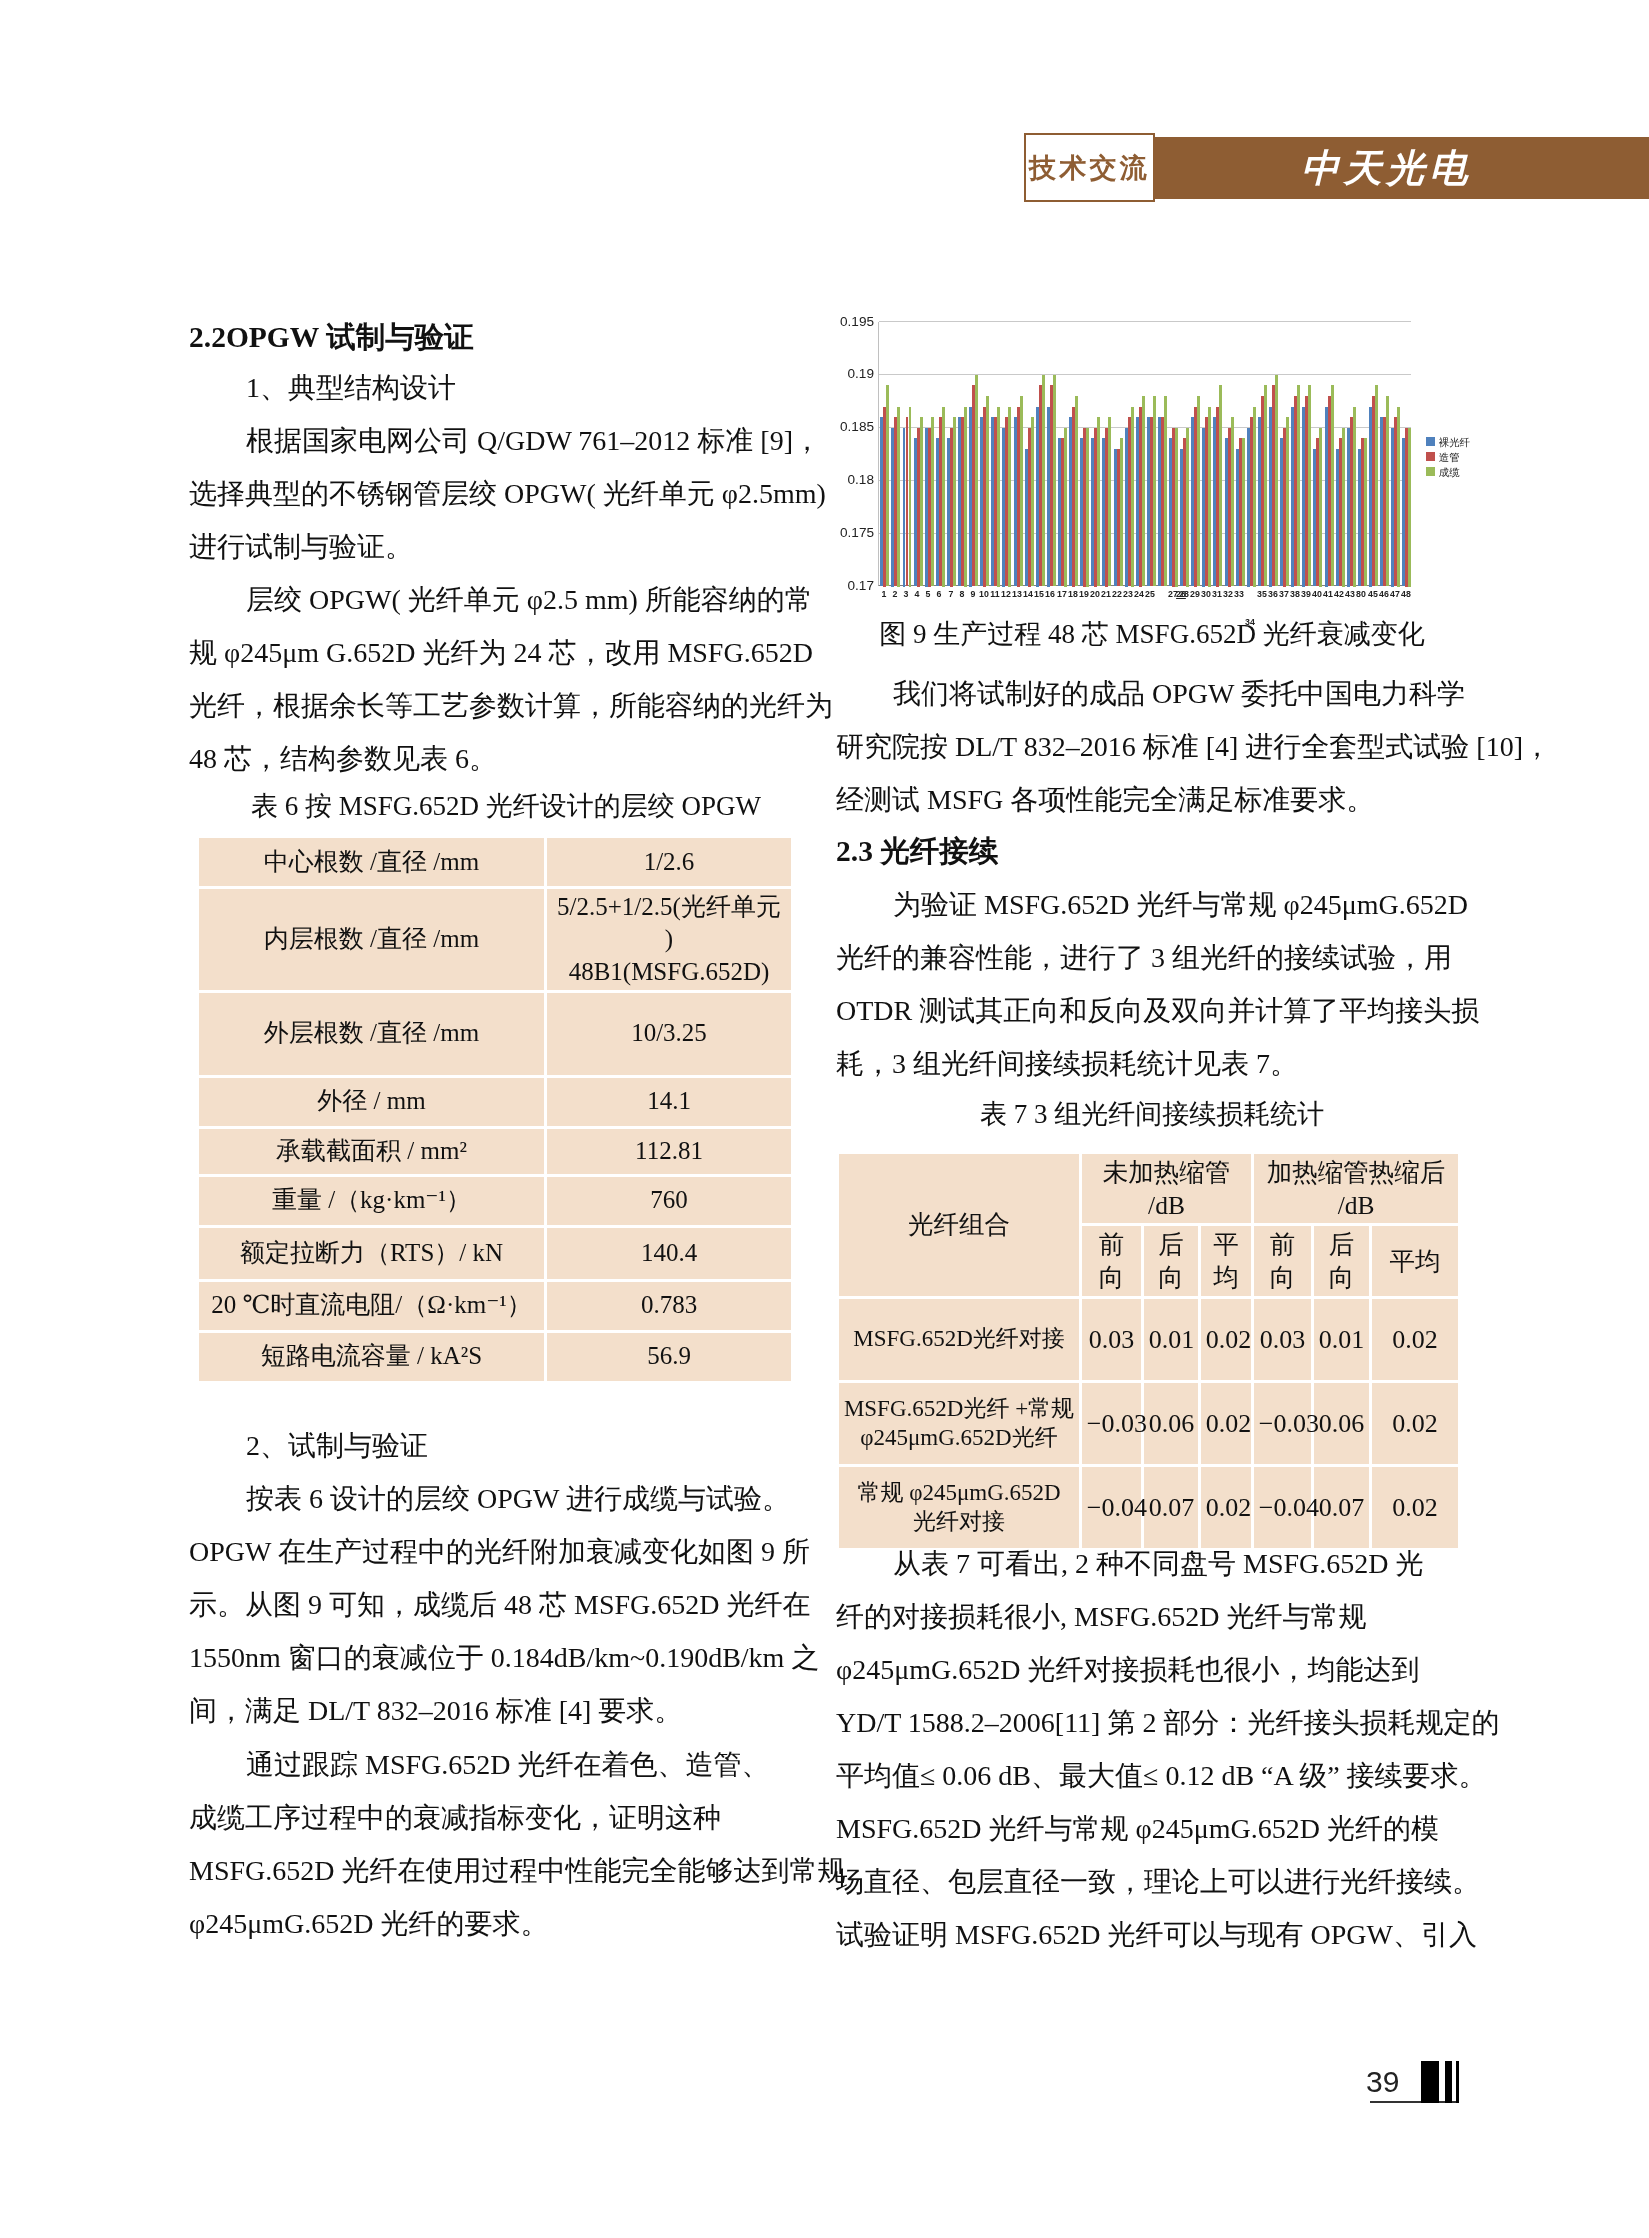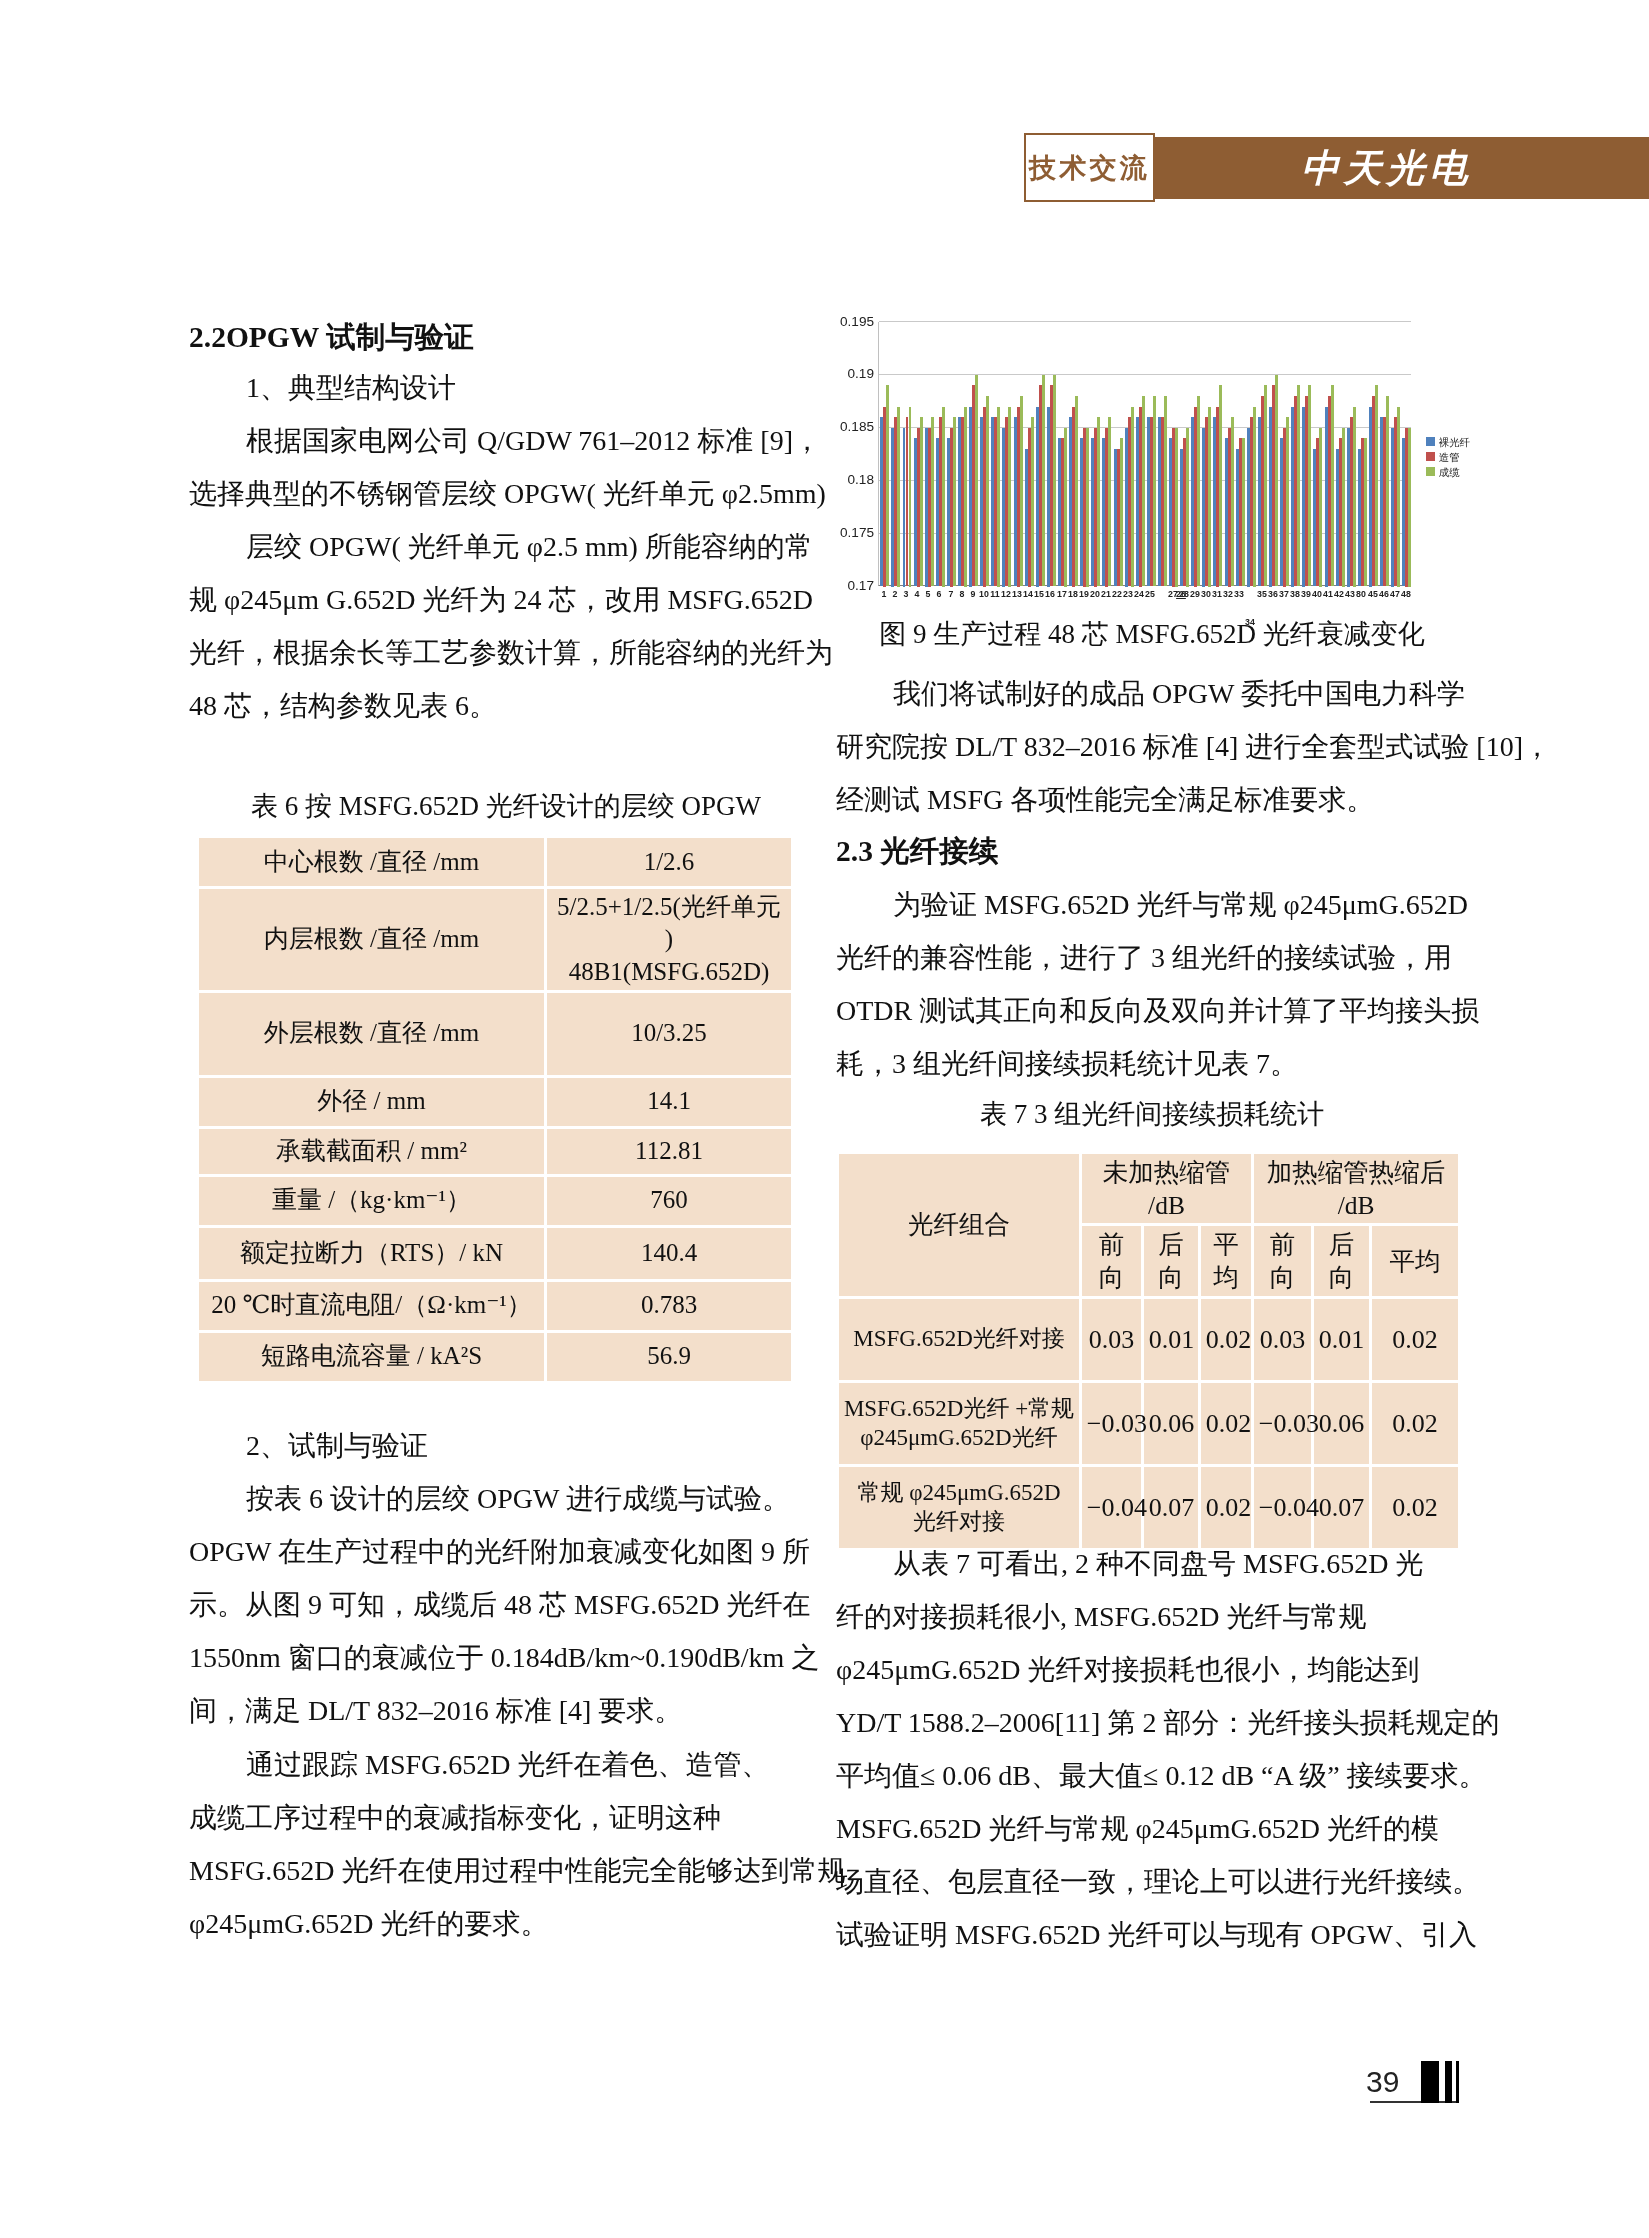--- a/index.html
+++ b/index.html
@@ -87,20 +87,21 @@
   <span>技术交流</span>
 </div>
 <div class="abs logo">中天光电</div>
 
 <div class="abs hsec colL" style="left:189px; top:313px;">2.2OPGW 试制与验证</div>
 
 <div class="abs colL" style="left:189px; top:361px;">
   <div class="ln ind">1、典型结构设计</div>
   <div class="ln ind">根据国家电网公司 Q/GDW 761–2012 标准 [9]，</div>
   <div class="ln">选择典型的不锈钢管层绞 OPGW( 光纤单元 φ2.5mm)</div>
+  <div class="ln">进行试制与验证。</div>
   <div class="ln ind">层绞 OPGW( 光纤单元 φ2.5 mm) 所能容纳的常</div>
   <div class="ln">规 φ245μm G.652D 光纤为 24 芯，改用 MSFG.652D</div>
   <div class="ln">光纤，根据余长等工艺参数计算，所能容纳的光纤为</div>
   <div class="ln">48 芯，结构参数见表 6。</div>
 </div>
 
 <div class="abs cap colL" style="left:189px; top:782px;">表 6 按 MSFG.652D 光纤设计的层绞 OPGW</div>
 
 <table class="abs dt t6" style="left:196px; top:835px;">
   <colgroup>

